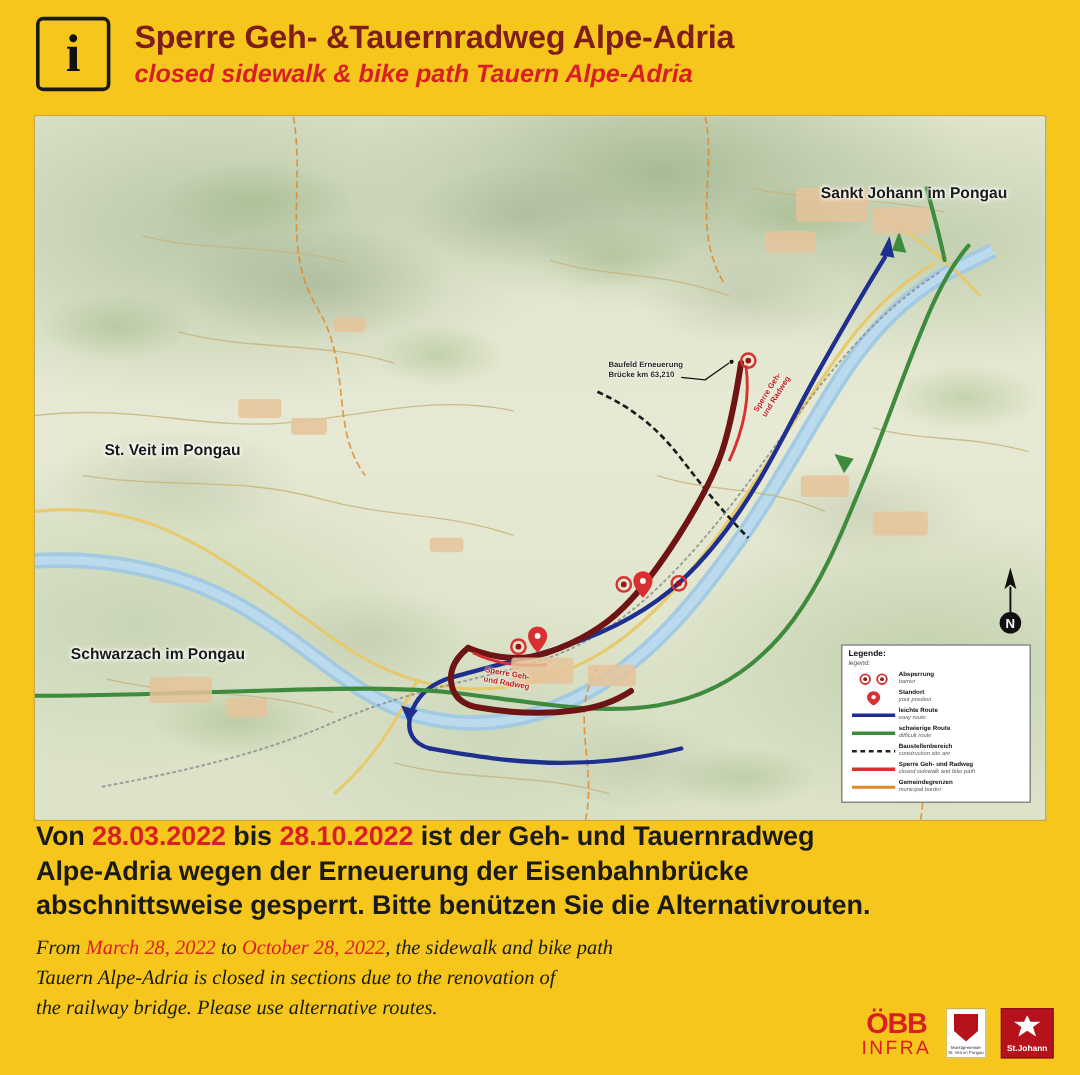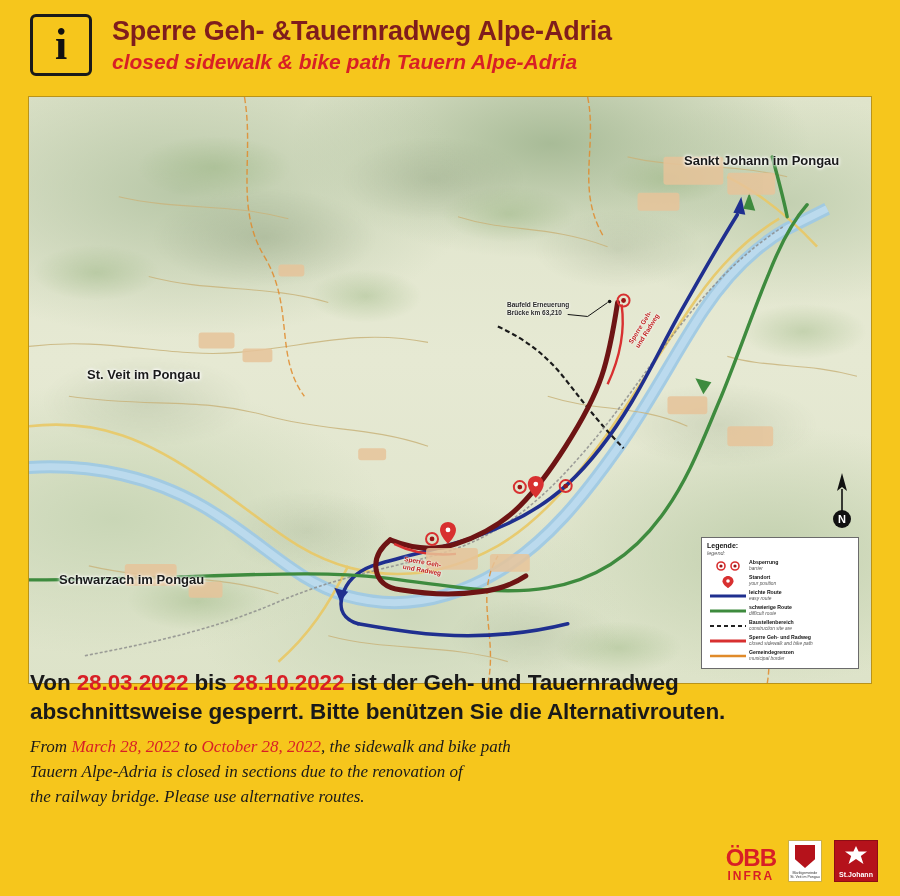--- a/index.html
+++ b/index.html
@@ -139,21 +139,21 @@
   }
   .legend-title i { display:block; font-size:5.5px; font-weight:normal; color:#555; font-style:italic;}
   .legend-rows { margin-top:3px; }
   .legend-row { display:flex; align-items:center; height:15px; }
   .legend-sym { width:42px; flex:0 0 42px; display:flex; align-items:center; justify-content:center; }
   .legend-txt { font-size:5.2px; font-weight:bold; color:#111; line-height:1.15; }
   .legend-txt i { display:block; font-weight:normal; font-style:italic; color:#555; font-size:4.8px;}
 
   
   .body-text {
-    position:absolute; left:30px; top:668px; width:840px;
+    position:absolute; left:30px; top:682px; width:840px;
   }
   .de-line {
     font-size:22.5px; font-weight:bold; color:#1a1a1a;
     line-height:29px; letter-spacing:-0.1px;
   }
   .de-line .red { color:#d81f26; }
   .en-block {
     margin-top:8px;
     font-size:17px; font-style:italic; color:#1a1a1a;
     line-height:25px;
@@ -161,21 +161,21 @@
   }
   .en-block .red { color:#d81f26; font-style:italic; }
 
   
   .logos {
     position:absolute; right:22px; bottom:14px;
     display:flex; align-items:flex-end; gap:12px;
   }
   .logo-obb { text-align:center; color:#d81f26; line-height:1; }
   .logo-obb .mark { font-size:24px; font-weight:bold; letter-spacing:-1px; }
-  .logo-obb .sub { font-size:12px; font-weight:bold; letter-spacing:2px; }
+  .logo-obb .sub { font-size:16px; font-weight:normal; letter-spacing:2px; }
   .crest {
     width:34px; height:42px; background:#fff;
     border:1px solid #cbb04a;
     display:flex; flex-direction:column; align-items:center; justify-content:flex-end;
     font-size:3.6px; color:#333; text-align:center; padding-bottom:2px;
     position:relative; overflow:hidden;
   }
   .crest .shield {
     position:absolute; top:4px; left:50%; transform:translateX(-50%);
     width:20px; height:23px; background:#b5121b;
@@ -304,21 +304,21 @@
           <rect x="160" y="486" width="34" height="16" rx="3"></rect>
           <rect x="640" y="300" width="40" height="18" rx="3"></rect>
           <rect x="700" y="330" width="46" height="20" rx="3"></rect>
           <rect x="330" y="352" width="28" height="12" rx="3"></rect>
           <rect x="250" y="168" width="26" height="12" rx="3"></rect>
         </g>
       </svg>
 
       <div class="city-label" style="left:655px; top:56px;">Sankt Johann im Pongau</div>
       <div class="city-label" style="left:58px; top:270px;">St. Veit im Pongau</div>
-      <div class="city-label" style="left:30px; top:440px;margin-top:35px;">Schwarzach im Pongau</div>
+      <div class="city-label" style="left:30px; top:440px;">Schwarzach im Pongau</div>
 
       <div class="small-label" style="left:478px; top:204px;">
         <span>Baufeld Erneuerung</span><br>
         <span>Brücke km 63,210</span>
       </div>
 
       <div class="red-diag-label" style="left:598px; top:244px; transform:rotate(-58deg); transform-origin:left top;">Sperre Geh-<br>und Radweg</div>
       <div class="red-diag-label" style="left:376px; top:458px; transform:rotate(10deg); transform-origin:left top;">Sperre Geh-<br>und Radweg</div>
 
       <svg class="compass" viewBox="0 0 26 62">
@@ -424,20 +424,21 @@
           </div>
 
         </div>
       </div>
     </div>
   </div>
 
   <div class="body-text">
     <div id="de-text">
         <div class="de-line"><span>Von </span><span class="red">28.03.2022</span><span> bis </span><span class="red">28.10.2022</span><span> ist der Geh- und Tauernradweg</span></div>
+        <div class="de-line"><span>Alpe-Adria wegen der Erneuerung der Eisenbahnbrücke</span></div>
         <div class="de-line"><span>abschnittsweise gesperrt. Bitte benützen Sie die Alternativrouten.</span></div>
       </div>
     <div id="en-text" class="en-block">
         <div class=""><span>From </span><span class="red">March 28, 2022</span><span> to </span><span class="red">October 28, 2022</span><span>, the sidewalk and bike path</span></div>
         <div class=""><span>Tauern Alpe-Adria is closed in sections due to the renovation of</span></div>
         <div class=""><span>the railway bridge. Please use alternative routes.</span></div>
       </div>
   </div>
 
   <div class="logos">

